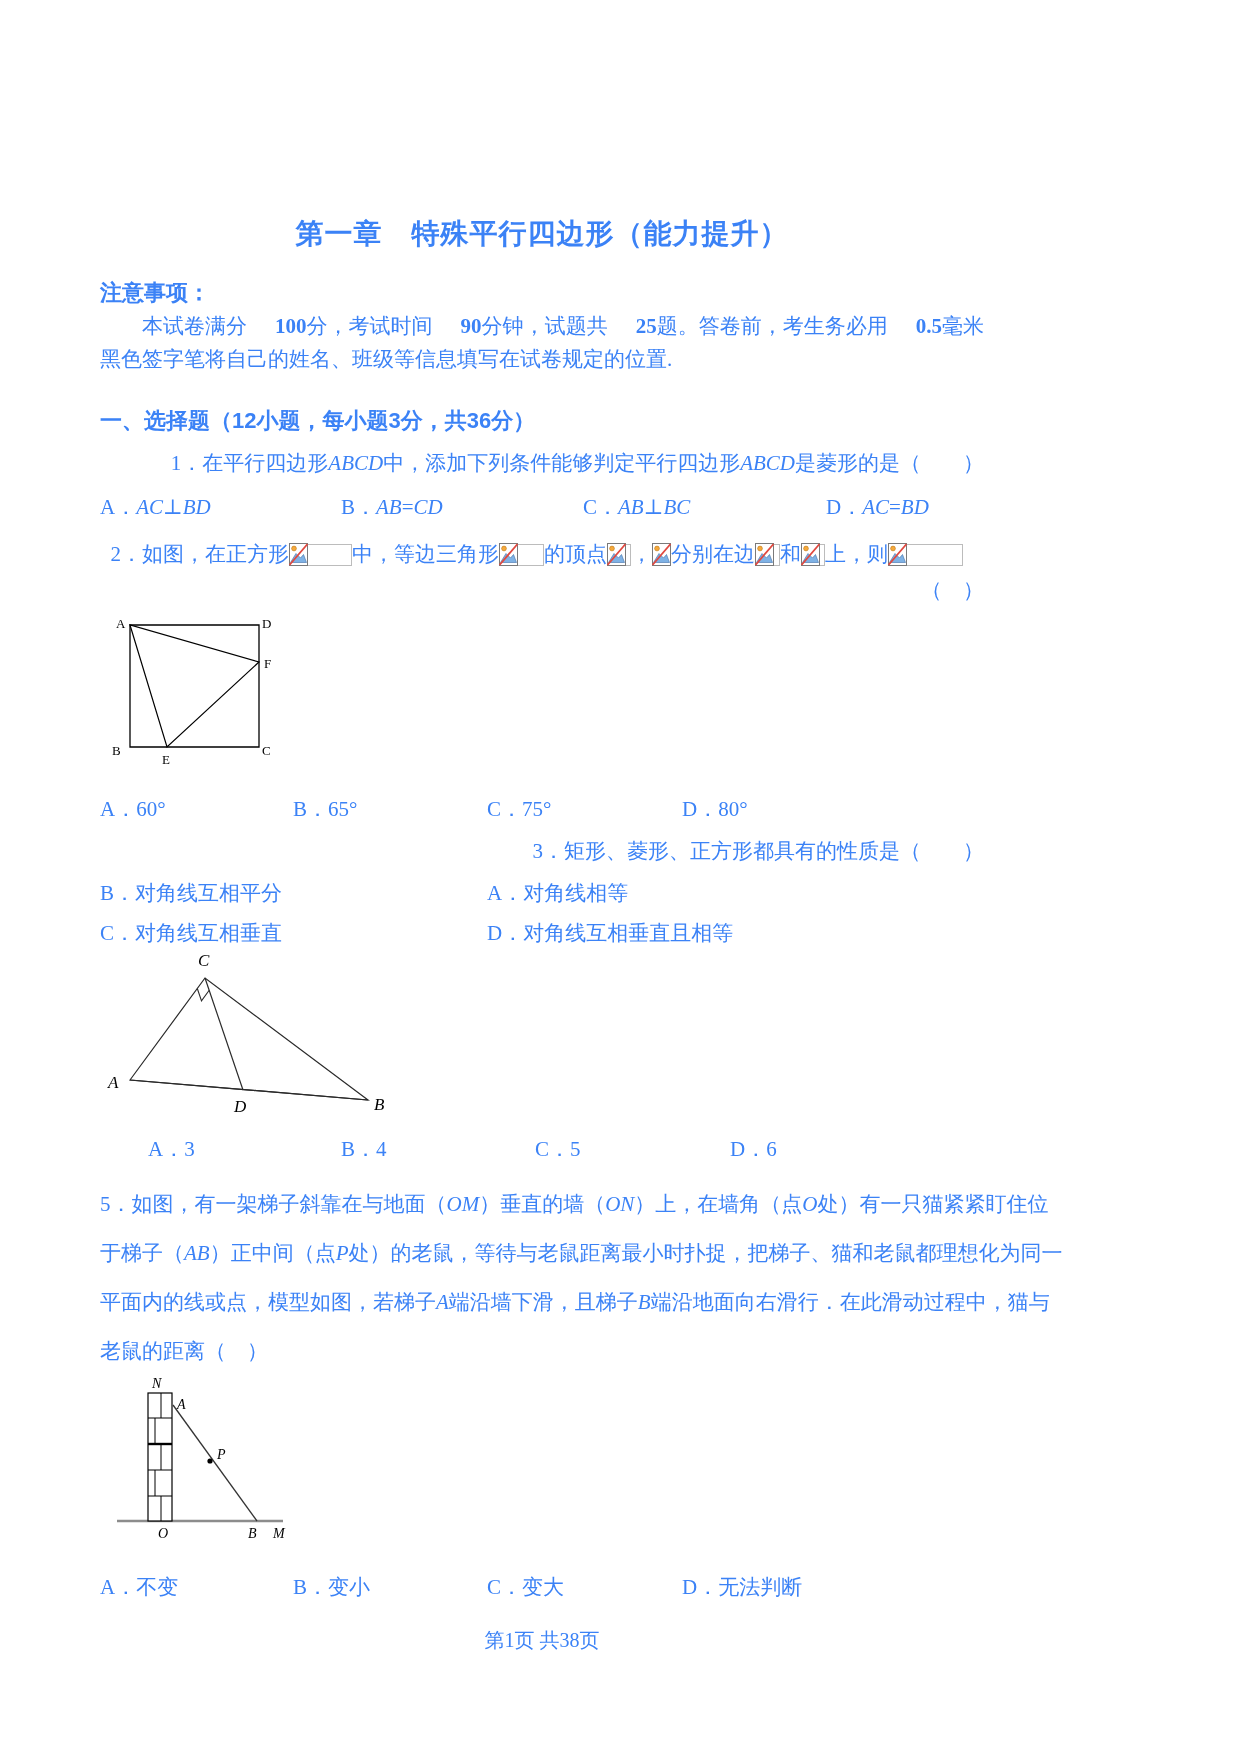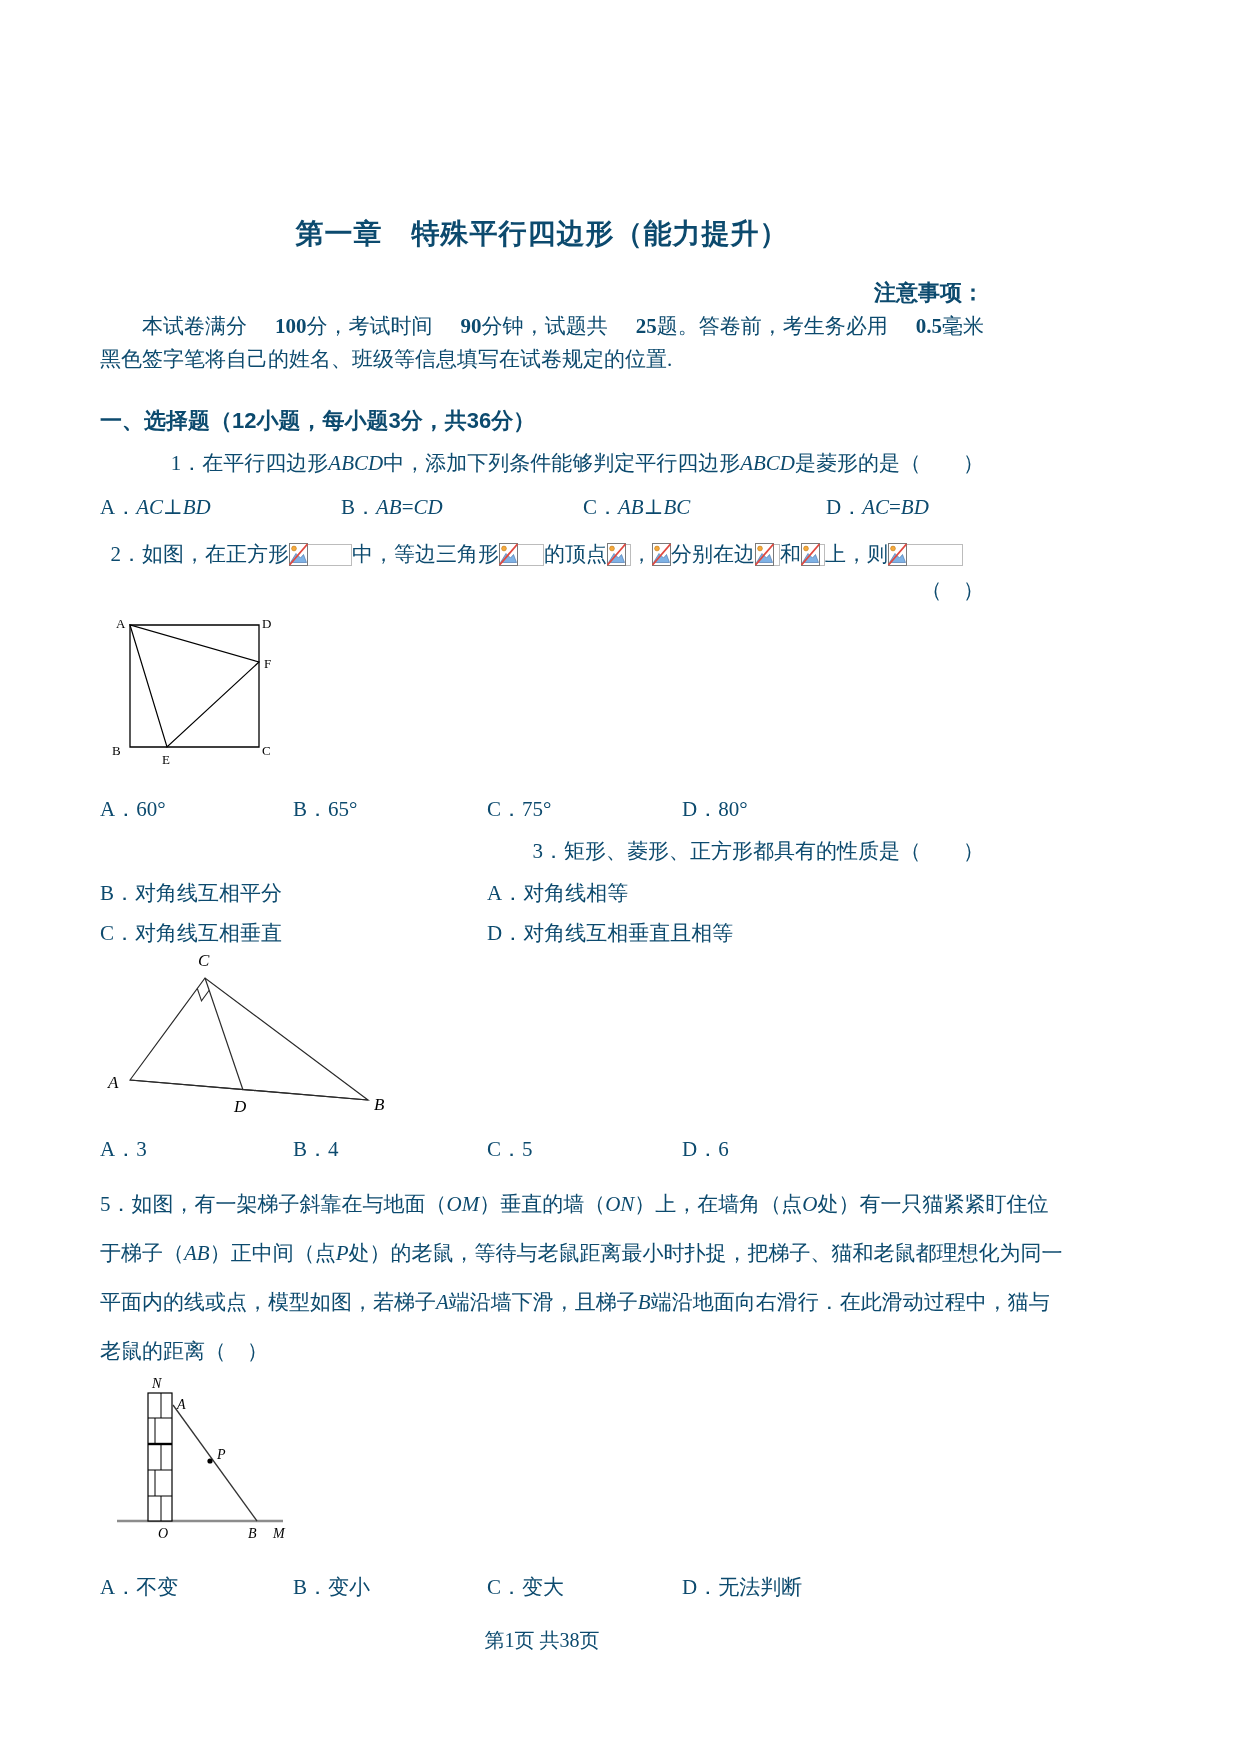--- a/index.html
+++ b/index.html
@@ -2,41 +2,40 @@
 <html><head>
 <meta charset="utf-8">
 <style>
   * { margin:0; padding:0; box-sizing:border-box; }
   html,body { background:#ffffff; }
   .page {
     position:relative;
     width:1084px; height:1754px;
     background:#ffffff;
     overflow:hidden;
-    color:#0c4a6e;
+    color:#3b82f6;
     font-family:"Liberation Serif","DejaVu Serif",serif;
     font-size:21px;
   }
   .content { padding:214px 100px 0 100px; }
 
   .title {
     text-align:center;
     font-family:"Liberation Sans","DejaVu Sans",sans-serif;
     font-weight:bold;
     font-size:28px;
     line-height:40px;
     letter-spacing:1px;
   }
   .notice-head {
     margin-top:24px;
     font-family:"Liberation Sans","DejaVu Sans",sans-serif;
     font-weight:bold;
     font-size:22px;
     line-height:30px;
-    text-align:right;
   }
   .notice-body {
     margin-top:2px;
     line-height:33px;
     text-align:justify;
     text-indent:2em;
   }
   .section-head {
     margin-top:30px;
     font-family:"Liberation Sans","DejaVu Sans",sans-serif;
@@ -49,21 +48,21 @@
   .stem.q2 { margin-top:14px; line-height:36px; }
   .stem.q3 { margin-top:12px; }
   .stem.q4 { margin-top:22px; }
 
   .opt-row { display:grid; grid-template-columns:193px 194px 195px 1fr; line-height:30px; }
   .opt-row.two { grid-template-columns:387px 1fr; }
   .opt-row.r-q1 { margin-top:14px;gap:48px; }
   .opt-row.r-q2 { margin-top:24px; }
   .opt-row.r-q3a { margin-top:12px; }
   .opt-row.r-q3b { margin-top:10px; }
-  .opt-row.r-q4 { margin-top:16px; }
+  .opt-row.r-q4 { margin-top:16px;margin-left:48px; }
   .opt-row.r-q5 { margin-top:20px; }
 
   .seg-i { font-style:italic; }
   .seg-b { font-weight:bold;margin-left:28px; }
 
   .bimg { display:inline-block; width:19px; height:23px; vertical-align:-5px; }
   .bimg svg { display:block; }
   .bimg-box {
     display:inline-block; height:22px; background:#fff;
     border:1px solid #bcbcbc; border-left:none;

